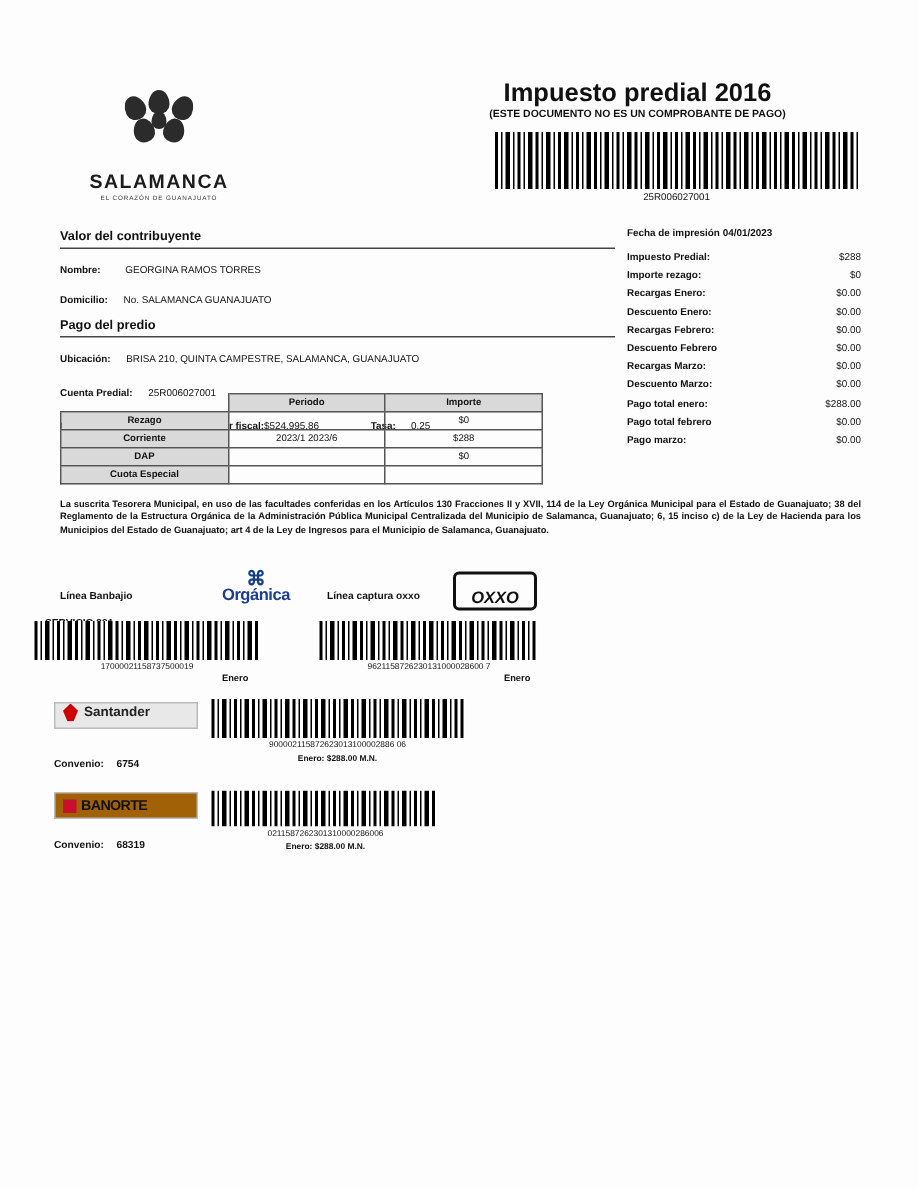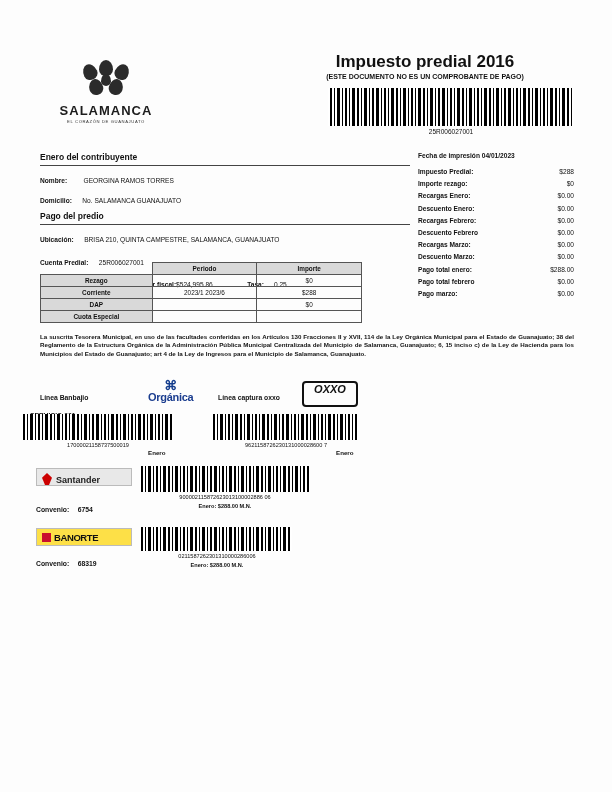--- a/index.html
+++ b/index.html
@@ -30,21 +30,21 @@
   .logo-mark span{
     position:absolute;background:#2b2b2b;border-radius:50% 50% 50% 50%/60% 60% 40% 40%;
   }
   .p1{width:14px;height:16px;left:0px;top:4px;transform:rotate(-25deg);}
   .p2{width:14px;height:16px;left:16px;top:0px;}
   .p3{width:14px;height:16px;left:32px;top:4px;transform:rotate(25deg);}
   .p4{width:14px;height:16px;left:6px;top:19px;transform:rotate(-15deg);}
   .p5{width:14px;height:16px;left:26px;top:19px;transform:rotate(15deg);}
   .p6{width:10px;height:12px;left:18px;top:14px;}
   .logo-name{
-    font-size:13px;font-weight:bold;letter-spacing:1px;margin-top:1px;color:#1c1c1c;
+    font-size:13px;font-weight:bold;letter-spacing:1px;margin-top:11px;color:#1c1c1c;
   }
   .logo-sub{
     font-size:4.2px;letter-spacing:.6px;color:#333;margin-top:1px;
   }
   .tesoreria{
     position:absolute;left:128px;top:38px;
     font-size:15px;font-weight:bold;color:#111;
   }
   .impuesto-title{
     position:absolute;left:236px;top:0px;width:298px;text-align:center;
@@ -108,34 +108,34 @@
     font-size:6.2px;line-height:8.4px;font-weight:bold;color:#111;text-align:justify;
   }
   
   .paylbl{font-size:6.8px;font-weight:bold;color:#111;}
   .bank-band{position:absolute;}
   .bb-logo{
     font-size:11px;font-weight:bold;color:#1b3d8f;letter-spacing:-.3px;
   }
   .oxxo-box{
     width:52px;height:22px;border:2px solid #111;border-radius:4px;
-    display:flex;align-items:flex-start;justify-content:center;
+    display:flex;align-items:flex-end;justify-content:center;
     font-size:11px;font-weight:bold;color:#111;font-style:italic;
   }
   .sant-box{
     width:96px;height:18px;background:#e8e8e8;border:1px solid #bbb;
-    display:flex;align-items:flex-end;gap:4px;padding-left:5px;box-sizing:border-box;
+    display:flex;align-items:flex-start;gap:4px;padding-left:5px;box-sizing:border-box;
   }
   .sant-flame{
     width:10px;height:12px;background:#cc0000;
     clip-path:polygon(50% 0,100% 40%,70% 100%,30% 100%,0 40%);
   }
   .sant-txt{font-size:9px;font-weight:bold;color:#222;}
   .banorte-box{
-    width:96px;height:18px;background:#fde047;border:1px solid #bbb;
+    width:96px;height:18px;background:#a16207;border:1px solid #bbb;
     display:flex;align-items:center;gap:3px;padding-left:5px;box-sizing:border-box;
   }
   .ban-sq{width:9px;height:9px;background:#c8102e;}
   .ban-txt{font-size:9.5px;font-weight:bold;color:#111;letter-spacing:-.4px;}
   .small{font-size:6.2px;color:#111;font-weight:bold;}
   .tiny{font-size:5.6px;color:#111;text-align:center;}
 </style>
 </head>
 <body>
 
@@ -227,21 +227,21 @@
           <rect x="234" y="0" width="3" height="38"></rect>
             <rect x="239" y="0" width="2" height="38"></rect>
           <rect x="243" y="0" width="1" height="38"></rect>
         </g>
       </svg>
     </div>
     <div class="hdr-barcode-num">25R006027001</div>
   </div>
 
   <div class="left">
-    <div class="sec-title">Enero del contribuyente</div>
+    <div class="sec-title">Valor del contribuyente</div>
     <hr class="hr">
     <div class="line">
       <span class="row-lbl">Nombre:</span>
       <span class="row-val" style="margin-left:12px">GEORGINA RAMOS TORRES</span>
     </div>
     <div class="line">
       <span class="row-lbl">Domicilio:</span>
       <span class="row-val" style="margin-left:6px">No. SALAMANCA GUANAJUATO</span>
     </div>
 

